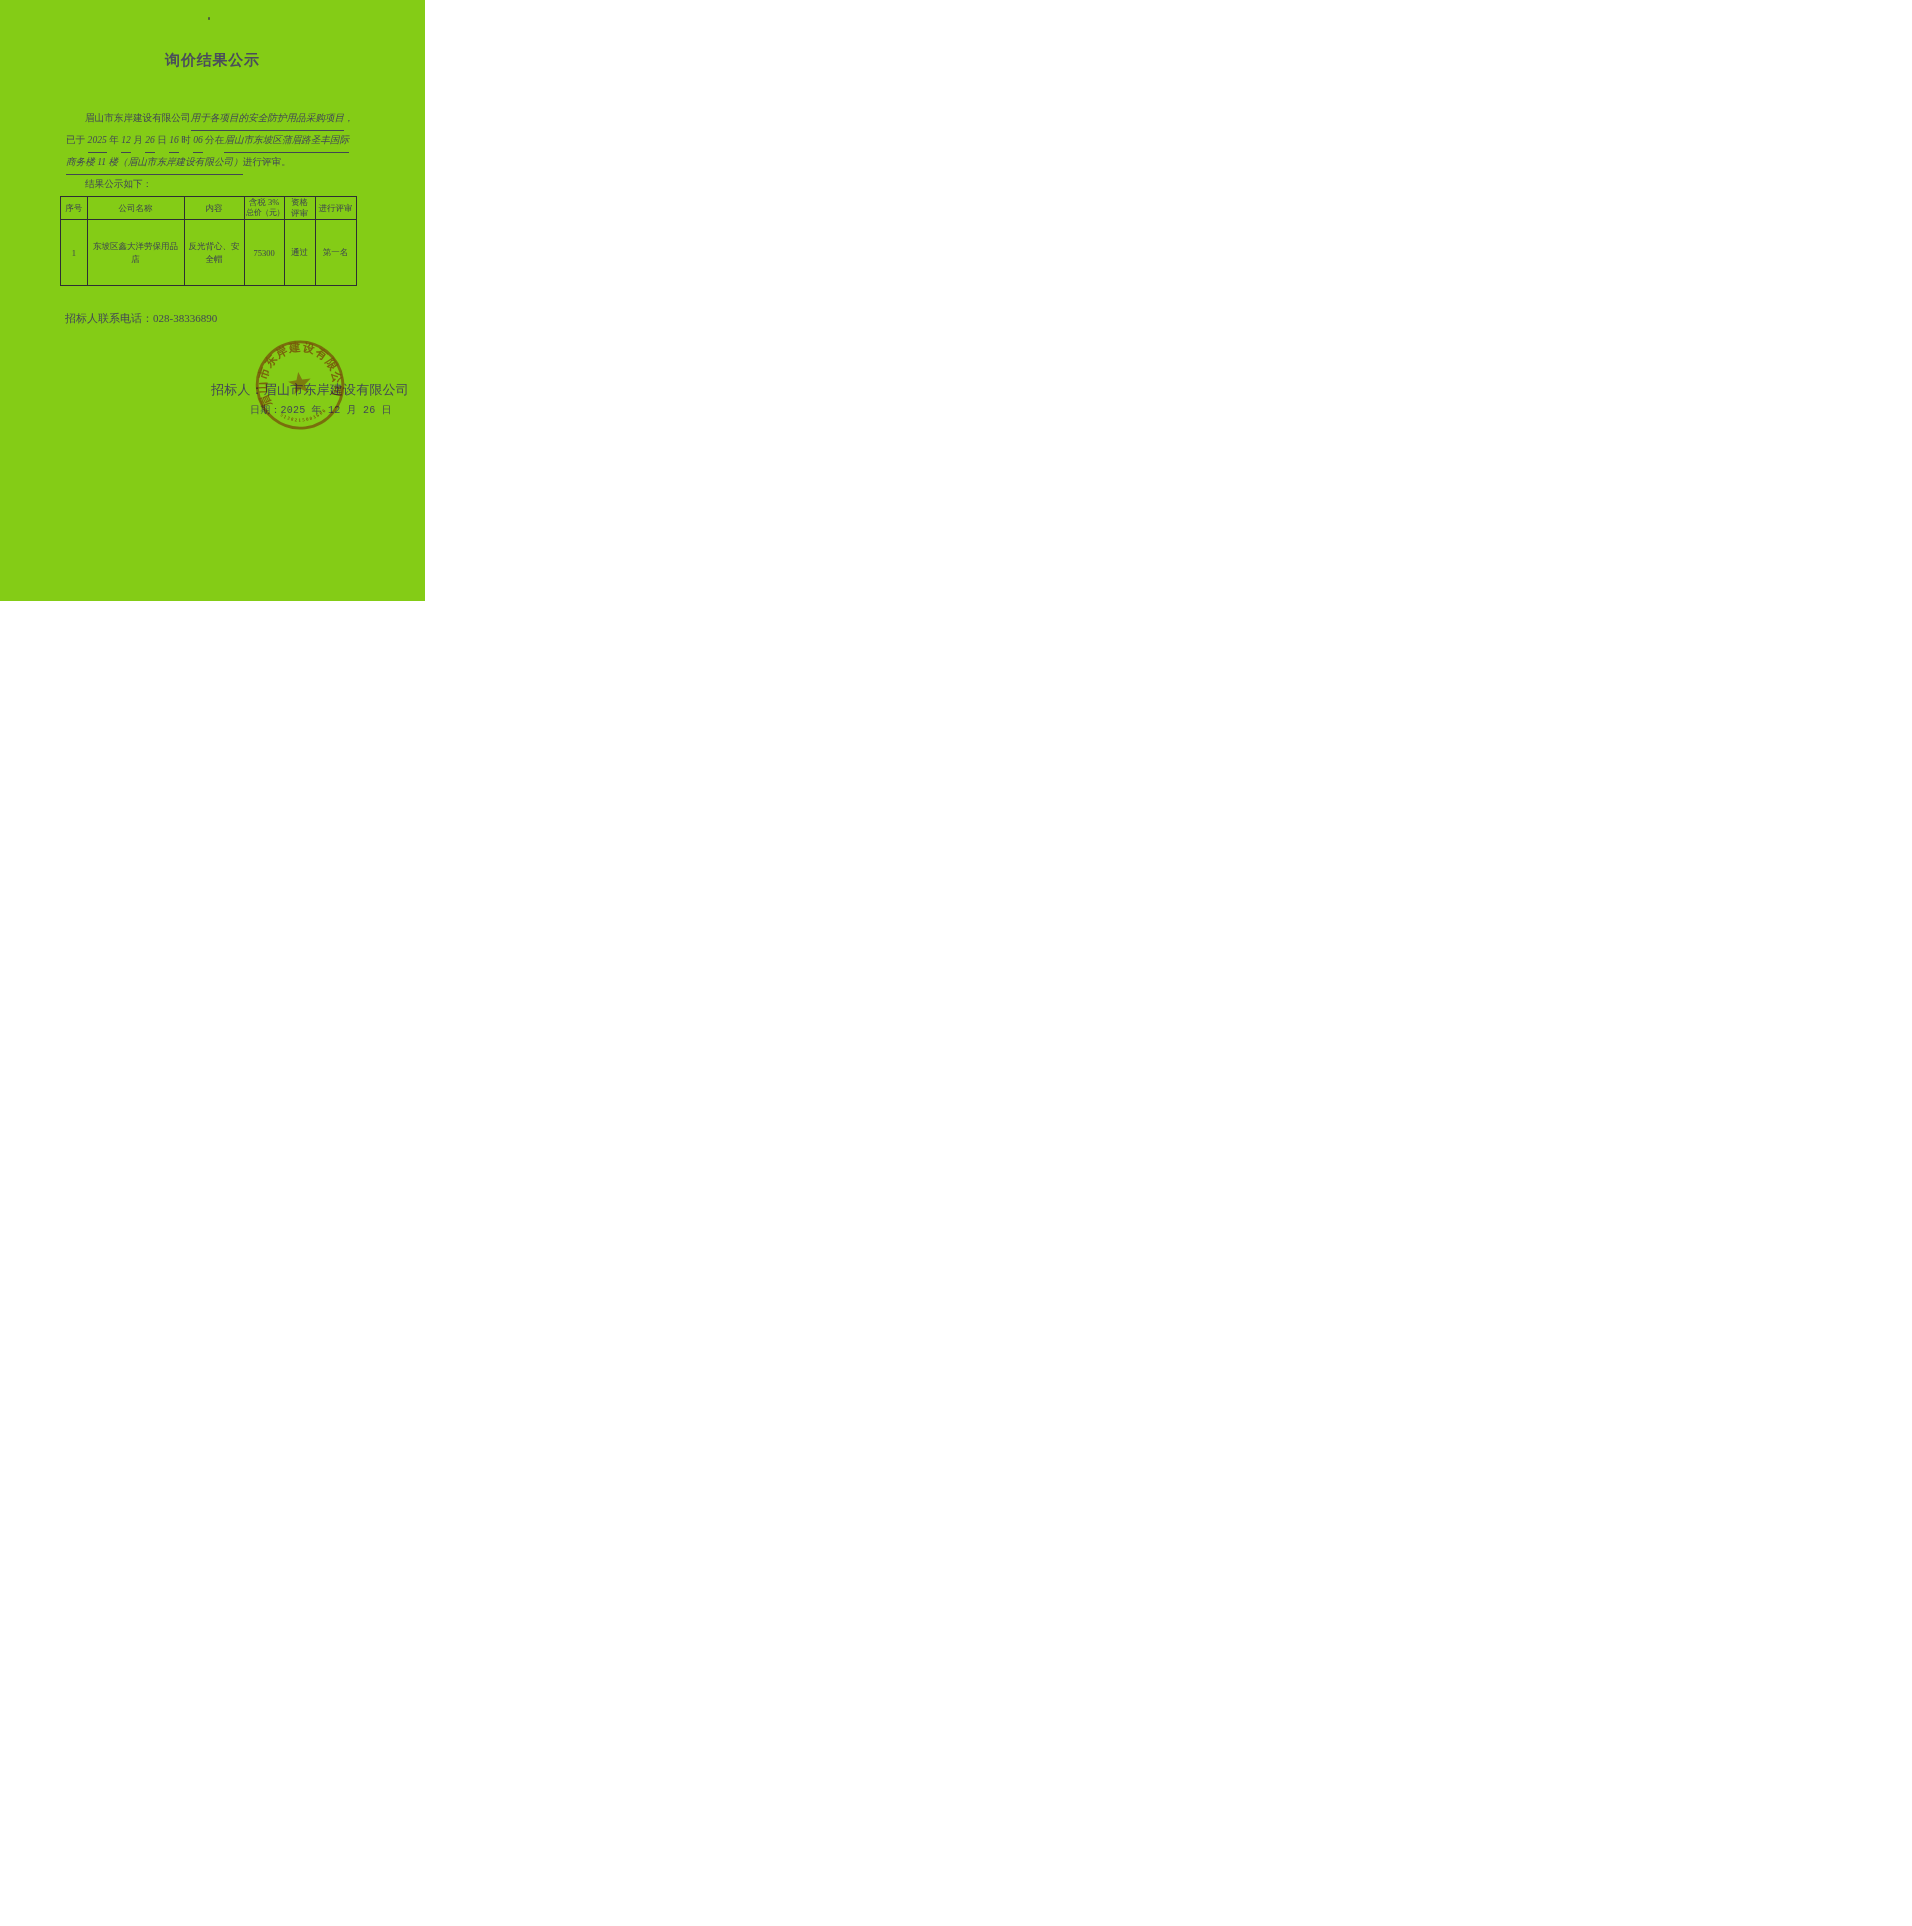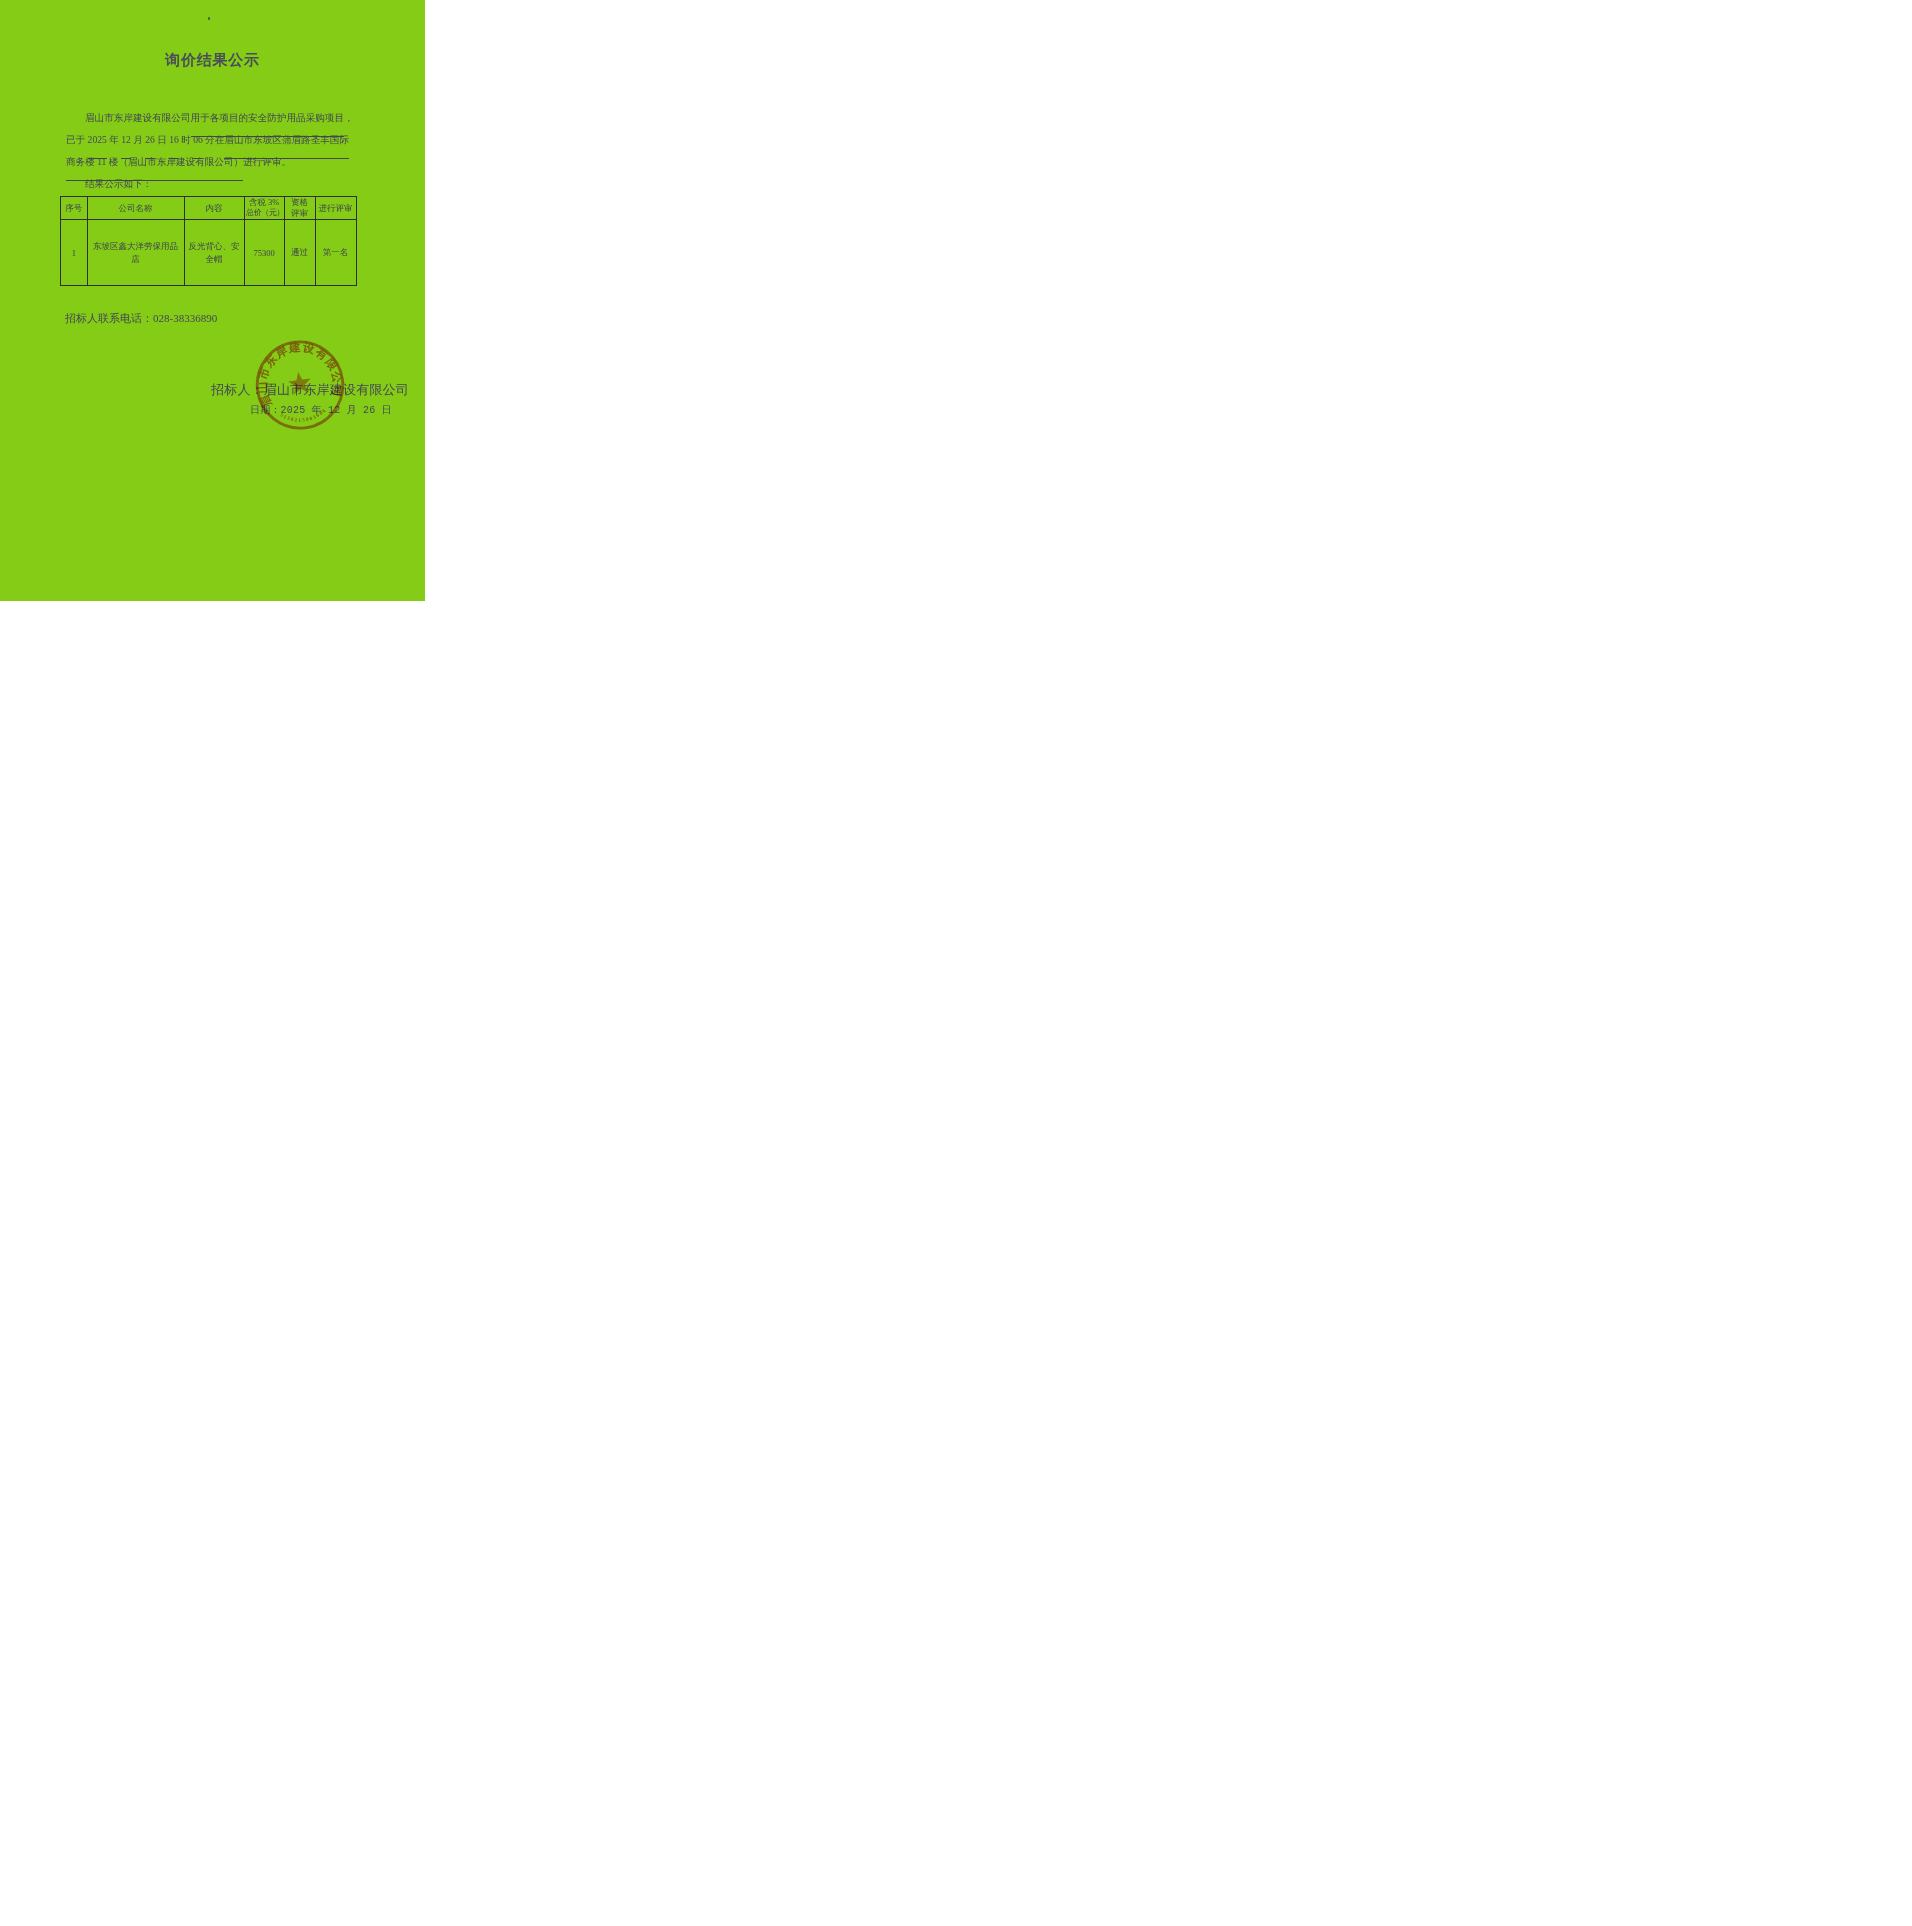--- a/index.html
+++ b/index.html
@@ -11,21 +11,21 @@
   .speck { position:absolute; left:208px; top:17.3px; width:1.5px; height:2.3px;
     background:#3a3d46; border-radius:0.8px; opacity:.75; }
   .title {
     position:absolute; left:0; top:51px; width:100%; margin:0;
     text-align:center; font-size:15px; font-weight:bold; letter-spacing:0.8px;
     color:#4a4e5b;
   }
   .para { position:absolute; left:66px; top:107px; width:295px; font-size:9.6px; }
   .line { height:22px; line-height:22px; white-space:nowrap; }
   .indent { text-indent:19px; }
-  .u { border-bottom:1px solid #42475263; border-bottom-color:#424752; padding-bottom:13px; }
+  .u { border-bottom:1px solid #42475263; border-bottom-color:#424752; padding-bottom:7px;font-style:italic; }
   table.results {
     position:absolute; left:60px; top:196px; width:245px; height:89px;
     border-collapse:collapse; table-layout:fixed;
     font-size:8.5px; color:#3e4350; text-align:center;
     border-top:1.2px solid #2e2e33; border-bottom:1.2px solid #2e2e33;
     border-left:0.7px solid #2e2e33; border-right:0.7px solid #2e2e33;
   }
   table.results th, table.results td {
     border-left:0.6px solid #2e2e33; font-weight:normal;
     vertical-align:middle; padding:0 1.5px;

